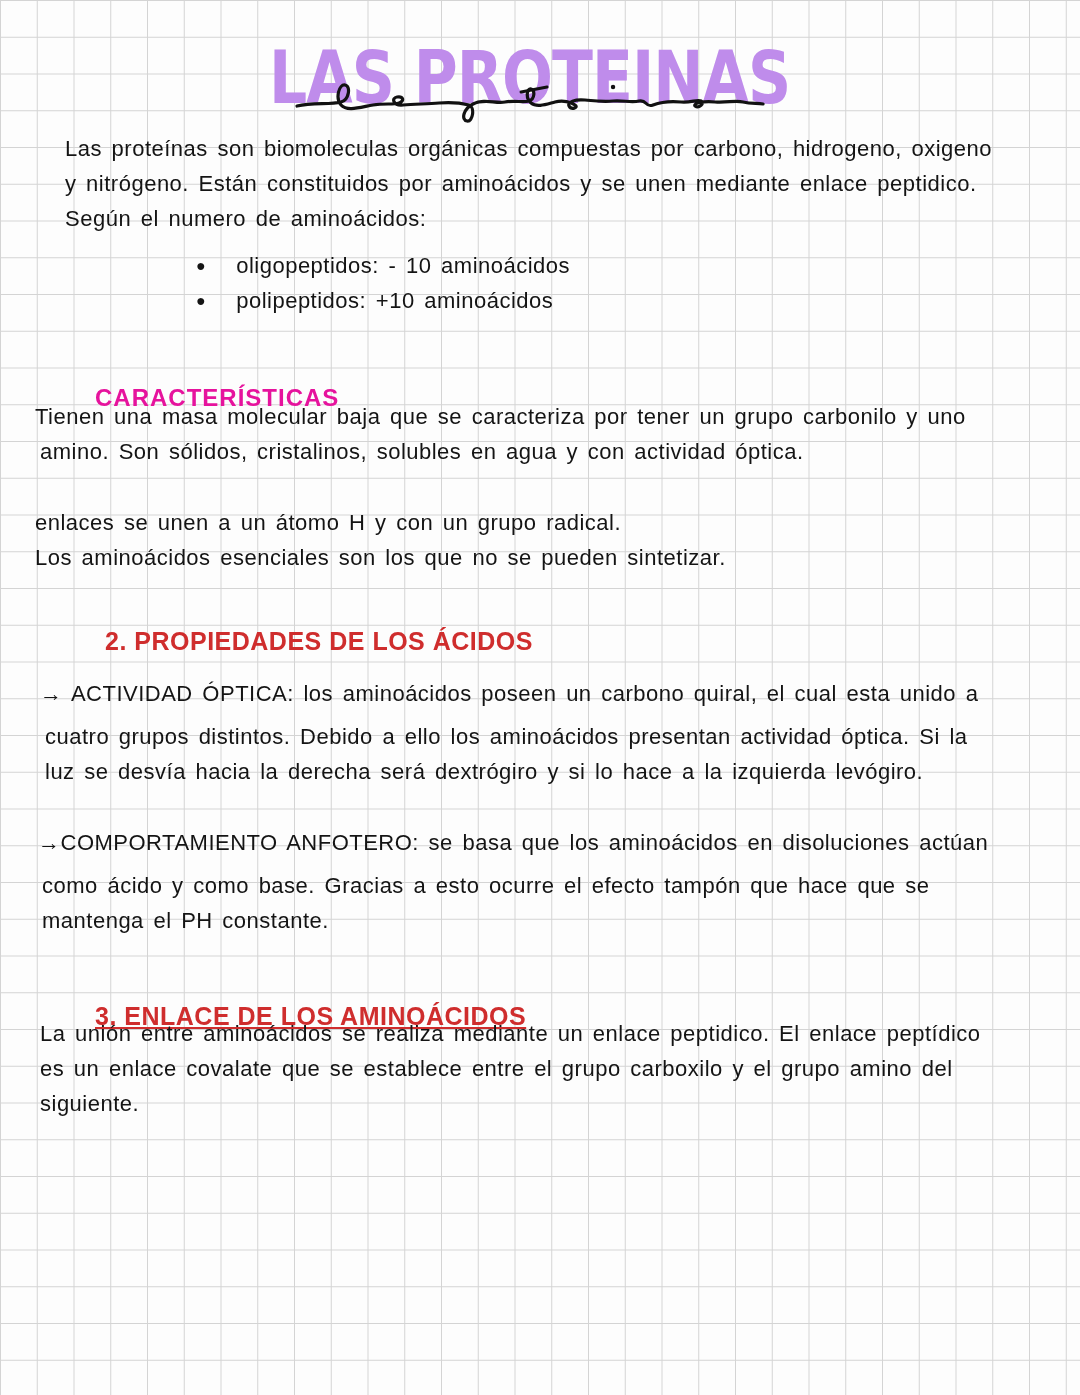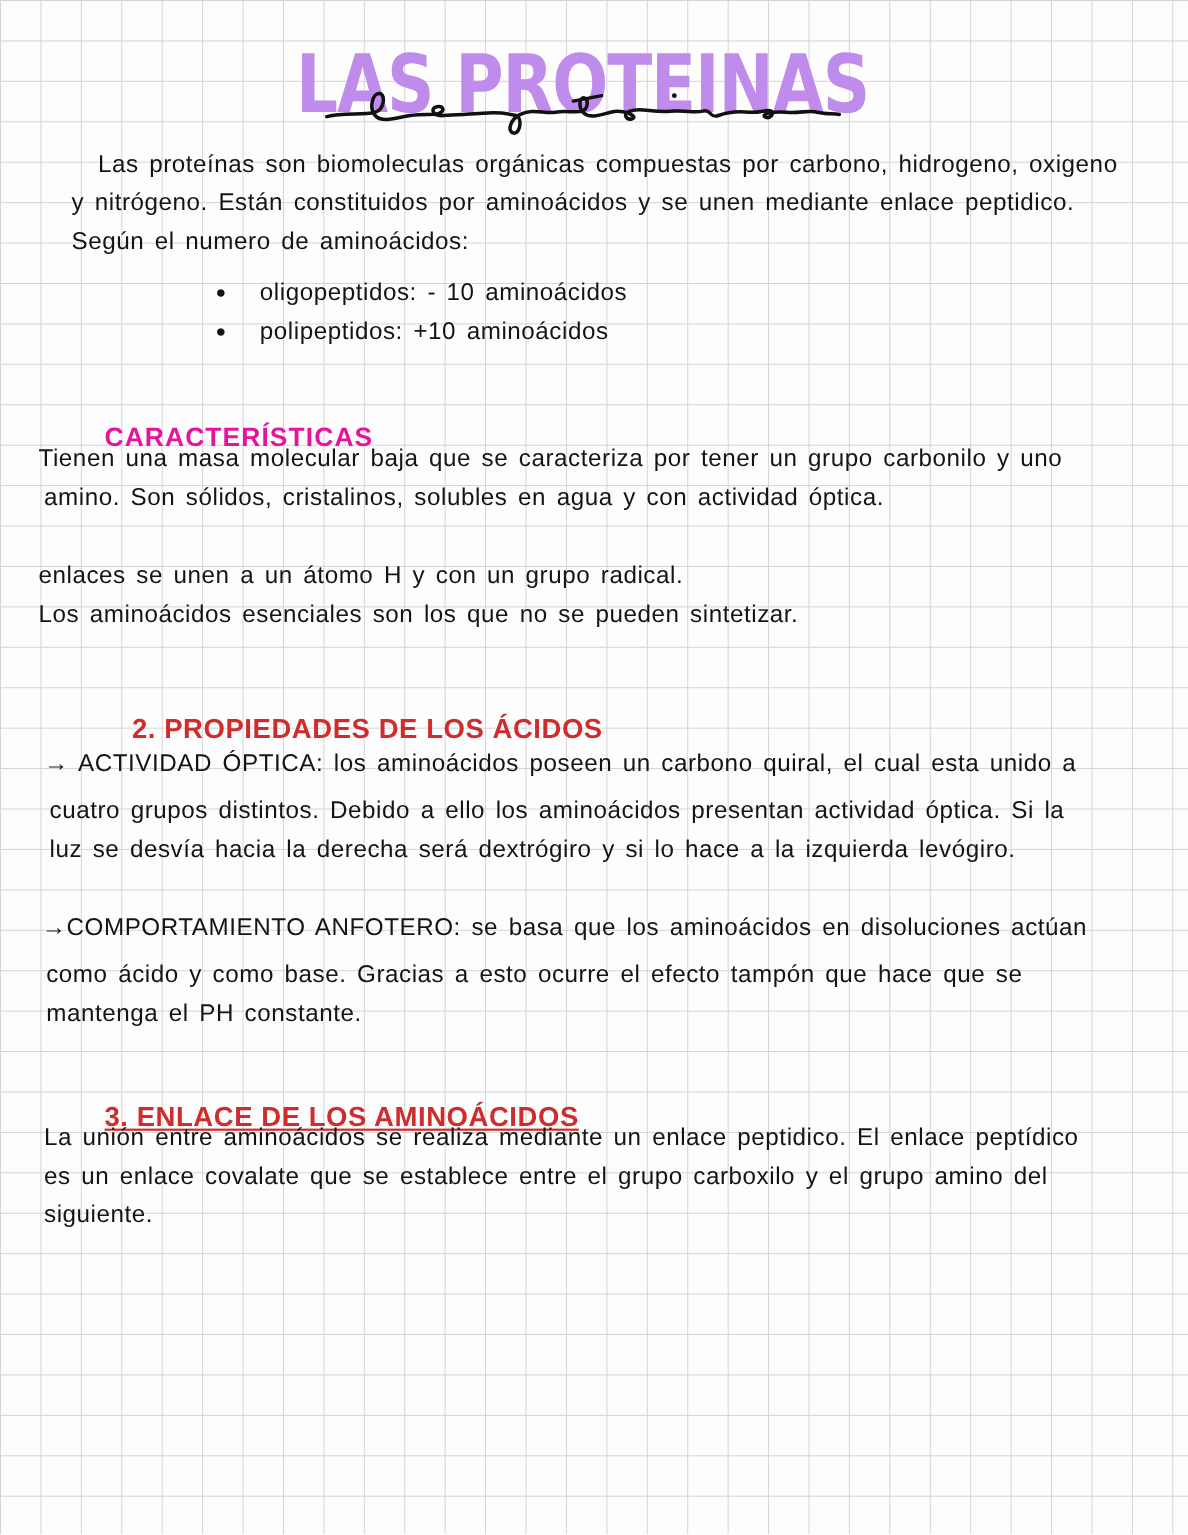--- a/index.html
+++ b/index.html
@@ -95,40 +95,40 @@
 
   <header class="title-wrap">
     <h1 class="title-bubble">LAS PROTEINAS</h1>
     <svg class="title-scribble" width="470" height="58" viewBox="0 0 470 58" aria-label="las proteinas">
       <path d="M2,34 C18,30 34,33 46,30 C54,28 56,14 50,13 C44,12 40,26 46,33 C52,40 66,35 78,33 C90,31 98,33 104,31 C110,29 108,24 102,25 C96,26 98,34 108,33 C120,32 132,32 144,31 C156,30 166,31 174,33 C180,35 178,50 172,49 C166,48 168,37 178,32 C190,26 200,32 210,30 C220,28 228,31 234,29 C240,27 240,18 236,17 C232,16 230,26 236,31 C242,36 252,32 260,30 C268,28 276,30 280,33 C284,36 276,38 274,34 C272,30 280,27 290,28 C300,29 308,30 318,29 C328,28 336,31 344,29 C352,27 350,36 358,33 C366,30 376,29 386,30 C396,31 402,27 406,29 C410,31 404,37 400,34 C398,31 408,29 420,30 C432,31 440,28 448,30 C456,32 462,31 468,32" fill="none" stroke="#111111" stroke-width="3.2" stroke-linecap="round"></path>
       <path d="M226,20 L252,15" fill="none" stroke="#111111" stroke-width="3" stroke-linecap="round"></path>
       <circle cx="318" cy="15" r="2.2" fill="#111111"></circle>
     </svg>
   </header>
 
-  <div class="line" style="top:136px; left:65px;margin-left:24px;">Las proteínas son biomoleculas orgánicas compuestas por carbono, hidrogeno, oxigeno</div>
+  <div class="line" style="top:136px; left:65px;">Las proteínas son biomoleculas orgánicas compuestas por carbono, hidrogeno, oxigeno</div>
   <div class="line" style="top:171px; left:65px;">y nitrógeno. Están constituidos por aminoácidos y se unen mediante enlace peptidico.</div>
   <div class="line" style="top:206px; left:65px;">Según el numero de aminoácidos:</div>
 
   <div class="bullet-row" style="top:253px; left:196px;">
     <span class="bullet-dot">●</span><span>oligopeptidos: - 10 aminoácidos</span>
   </div>
   <div class="bullet-row" style="top:288px; left:196px;">
     <span class="bullet-dot">●</span><span>polipeptidos: +10 aminoácidos</span>
   </div>
 
   <h2 class="heading-pink" style="top:364px; left:95px;">CARACTERÍSTICAS</h2>
 
   <div class="line" style="top:404px; left:35px;">Tienen una masa molecular baja que se caracteriza por tener un grupo carbonilo y uno</div>
   <div class="line" style="top:439px; left:40px;">amino. Son sólidos, cristalinos, solubles en agua y con actividad óptica.</div>
 
   <div class="line" style="top:510px; left:35px;text-align:right;">enlaces se unen a un átomo H y con un grupo radical.</div>
   <div class="line" style="top:545px; left:35px;">Los aminoácidos esenciales son los que no se pueden sintetizar.</div>
 
-  <h2 class="heading-red" style="top:628px; left:105px;margin-left:15px;">2. PROPIEDADES DE LOS ÁCIDOS</h2>
+  <h2 class="heading-red" style="top:606px; left:105px;">2. PROPIEDADES DE LOS ÁCIDOS</h2>
 
   <div class="line" style="top:681px; left:40px;">→ ACTIVIDAD ÓPTICA: los aminoácidos poseen un carbono quiral, el cual esta unido a</div>
   <div class="line" style="top:724px; left:45px;">cuatro grupos distintos. Debido a ello los aminoácidos presentan actividad óptica. Si la</div>
   <div class="line" style="top:759px; left:45px;">luz se desvía hacia la derecha será dextrógiro y si lo hace a la izquierda levógiro.</div>
 
   <div class="line" style="top:830px; left:38px;">→COMPORTAMIENTO ANFOTERO: se basa que los aminoácidos en disoluciones actúan</div>
   <div class="line" style="top:873px; left:42px;">como ácido y como base. Gracias a esto ocurre el efecto tampón que hace que se</div>
   <div class="line" style="top:908px; left:42px;">mantenga el PH constante.</div>
 
   <h2 class="heading-red" style="top:981px; left:95px;text-decoration:underline;">3. ENLACE DE LOS AMINOÁCIDOS</h2>

